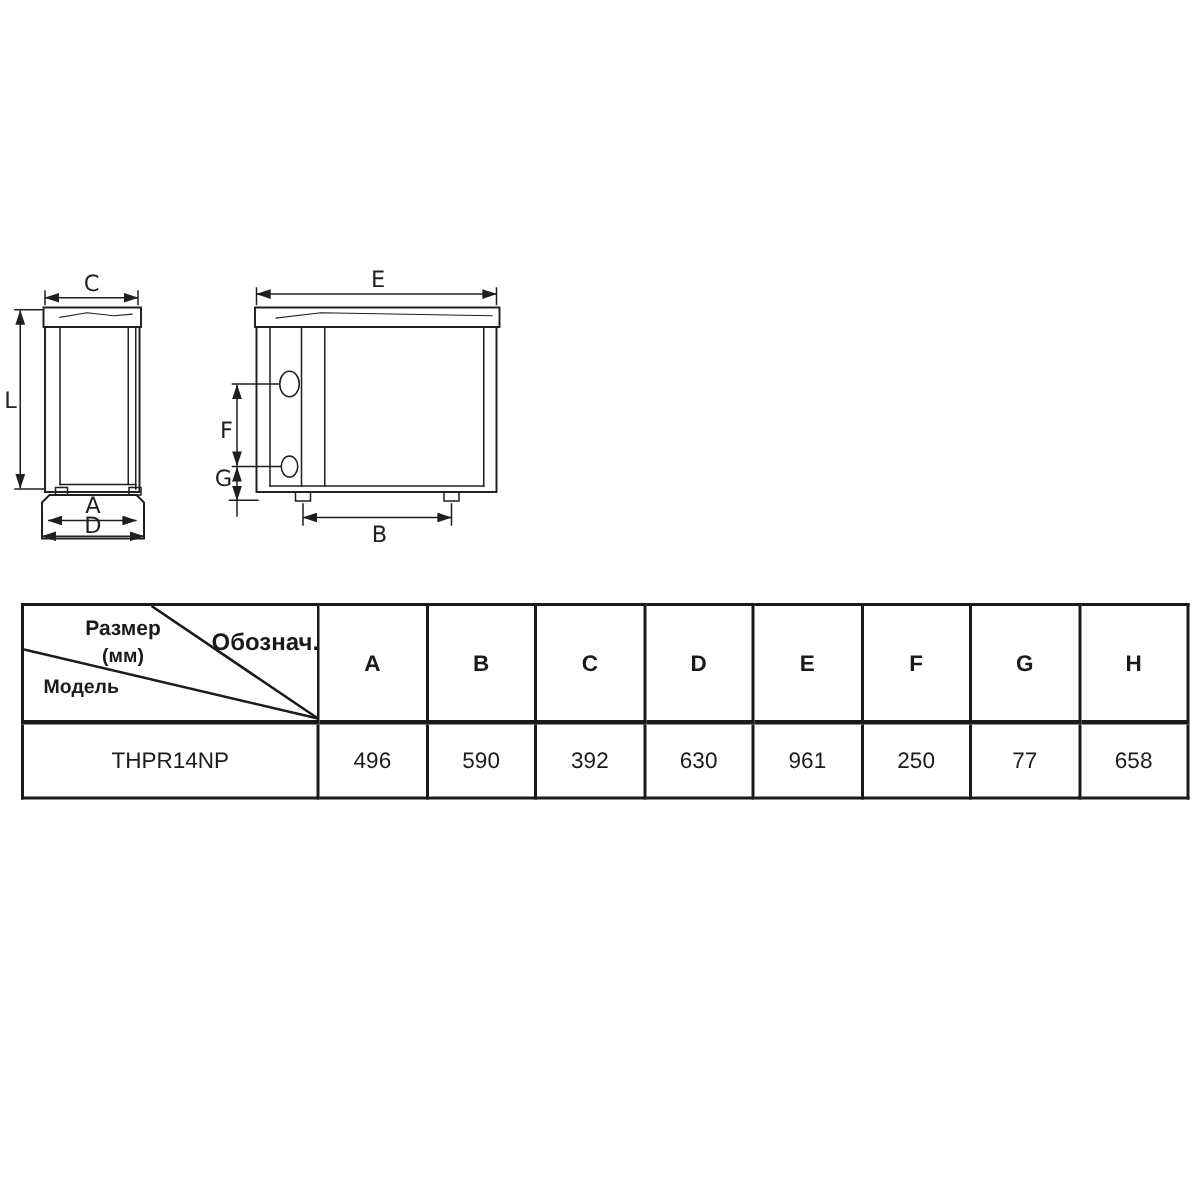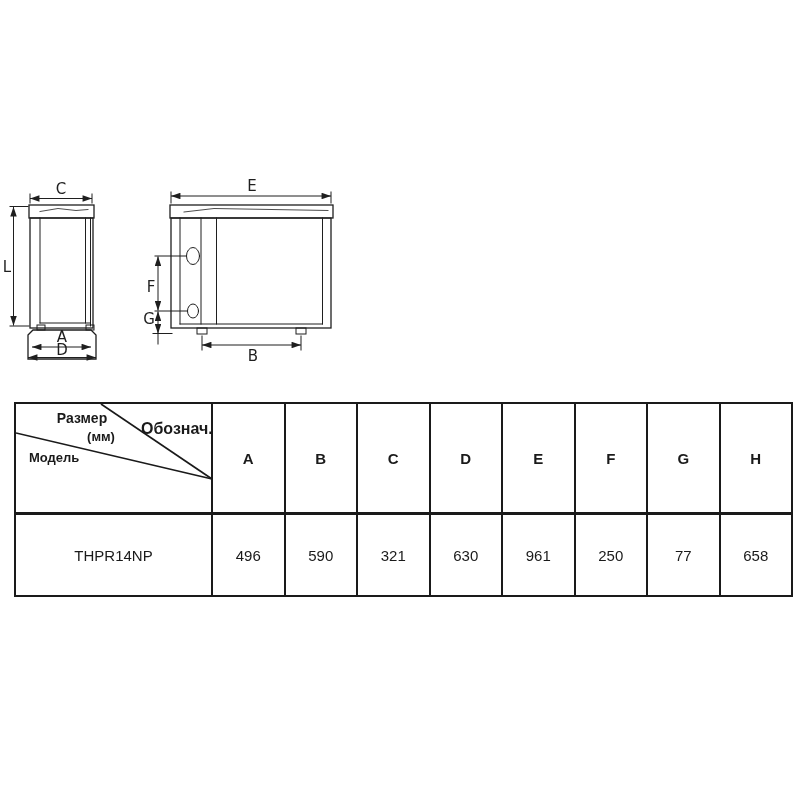--- a/index.html
+++ b/index.html
@@ -10,29 +10,29 @@
   svg.drawing{position:absolute;left:0;top:0;}
   svg text{font-family:"DejaVu Sans",sans-serif;font-size:15px;fill:#1f1f1f;}
 
   table.dims{
     position:absolute;left:14px;top:402px;width:779px;
     border-collapse:collapse;table-layout:fixed;
     font-size:15px;color:#1a1a1a;
   }
   table.dims th, table.dims td{
     border:2px solid #1a1a1a;text-align:center;vertical-align:middle;
-    padding:16px;background:#ffffff;font-weight:normal;
+    padding:0;background:#ffffff;font-weight:normal;
   }
   table.dims thead th{height:76px;font-weight:bold;font-size:15px;border-bottom:3px solid #1a1a1a;}
   table.dims tbody td{height:48px;}
   td.model{font-weight:bold;text-align:left;padding-left:10px;}
   th.corner{position:relative;font-weight:normal;}
   th.corner .cv{position:absolute;line-height:1.1;white-space:nowrap;}
   .c-size {left:0;top:7px;width:132px;text-align:center;font-size:14px;}
-  .c-unit {left:0;top:26px;width:132px;text-align:center;font-size:13px;margin-left:19px;}
+  .c-unit {left:0;top:26px;width:132px;text-align:center;font-size:13px;}
   .c-desig{left:125px;top:16px;width:72px;text-align:left;font-size:16px;}
   .c-model{left:13px;top:47px;font-size:13px;}
   th.corner svg{position:absolute;left:0;top:0;}
 </style>
 </head>
 <body>
 
 <div class="stage">
 
   <svg class="drawing" width="800" height="395" viewBox="0 0 800 395">
@@ -148,21 +148,21 @@
         <th>F</th>
         <th>G</th>
         <th>H</th>
       </tr>
     </thead>
     <tbody>
       <tr>
         <td class="model">THPR14NP</td>
         <td>496</td>
         <td>590</td>
-        <td>321</td>
+        <td>392</td>
         <td>630</td>
         <td>961</td>
         <td>250</td>
         <td>77</td>
         <td>658</td>
       </tr>
     </tbody>
   </table>
 </div>
 

